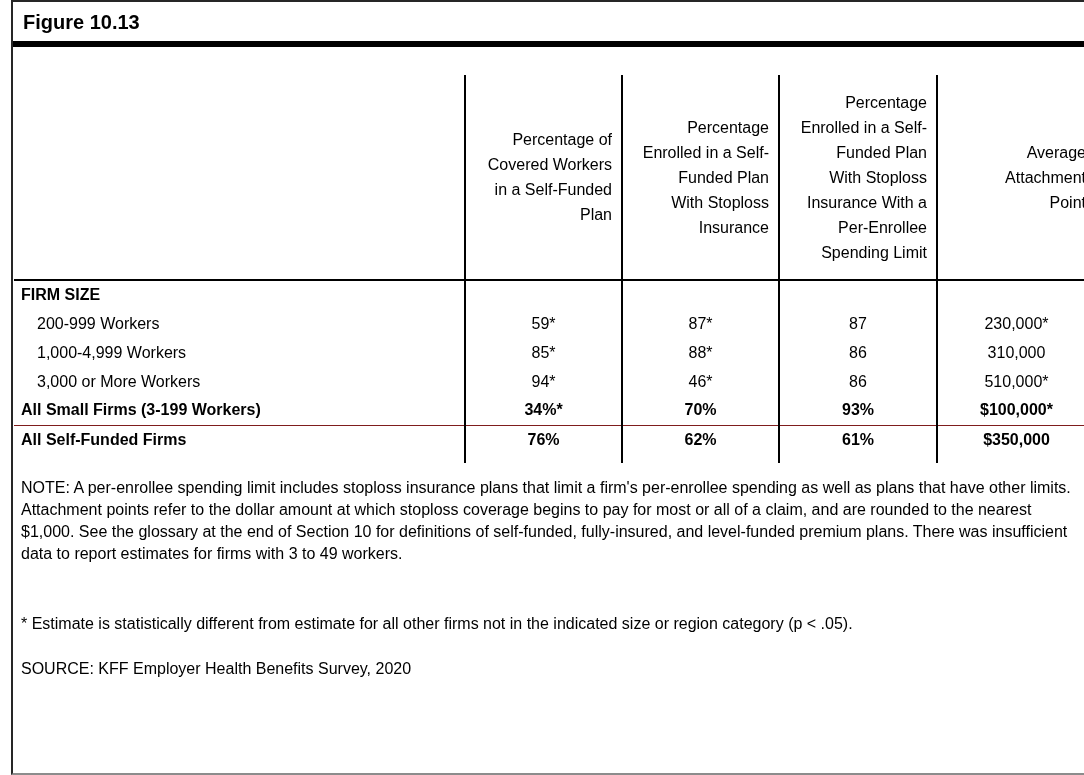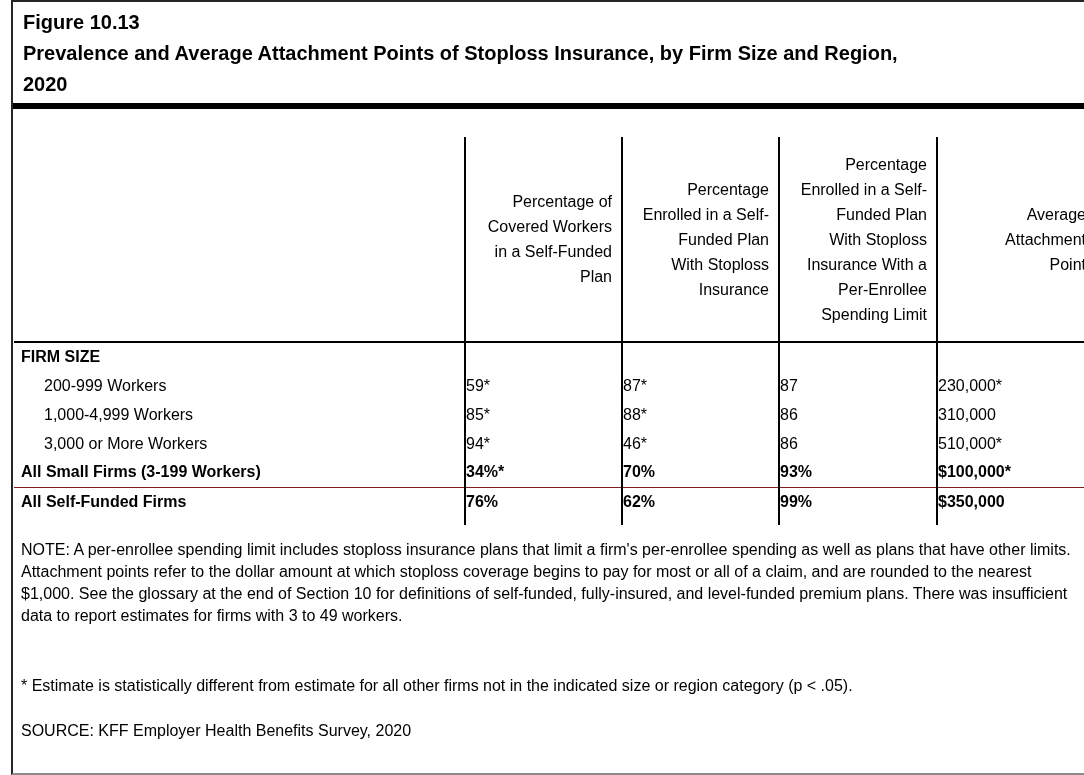--- a/index.html
+++ b/index.html
@@ -46,22 +46,22 @@
     text-align: right;
     font-weight: normal;
     line-height: 25px;
     white-space: pre-line;
     border-bottom: 2px solid #000000;
     padding: 0 9px;
   }
   .vline { border-left: 2px solid #000000; }
   .data-table tbody tr { height: 29px; }
   .data-table td.label-cell { text-align: left; padding-left: 7px; }
-  .data-table tr.row-item td.label-cell { padding-left: 30px; }
-  .data-table td.value-cell { }
+  .data-table tr.row-item td.label-cell { padding-left: 23px; }
+  .data-table td.value-cell { text-align: center; }
   .data-table tr.row-section td,
   .data-table tr.row-bold td,
   .data-table tr.row-total td { font-weight: bold; }
   .data-table tr.row-total td { border-top: 1px solid #7f1d1d; }
   .data-table tr.row-stub { height: 9px; }
   .note-text {
     margin: 14px 8px 0 8px;
     font-size: 16px;
     line-height: 22px;
   }
@@ -76,22 +76,20 @@
     line-height: 22px;
   }
 </style>
 </head>
 <body>
 
 <div class="page">
 
   <div class="title-block">
     <div class="figure-number">Figure 10.13</div>
-    <div class="figure-title">Prevalence and Average Attachment Points of Stoploss Insurance, by Firm Size and Region,
-2020</div>
   </div>
 
   <div class="title-rule"></div>
 
   <table class="data-table">
     <colgroup>
       <col style="width:451px">
       <col style="width:157px">
       <col style="width:157px">
       <col style="width:158px">
@@ -154,21 +152,21 @@
         <td class="label-cell">All Small Firms (3-199 Workers)</td>
         <td class="value-cell vline">34%*</td>
         <td class="value-cell vline">70%</td>
         <td class="value-cell vline">93%</td>
         <td class="value-cell vline">$100,000*</td>
       </tr>
       <tr class="row-total">
         <td class="label-cell">All Self-Funded Firms</td>
         <td class="value-cell vline">76%</td>
         <td class="value-cell vline">62%</td>
-        <td class="value-cell vline">99%</td>
+        <td class="value-cell vline">61%</td>
         <td class="value-cell vline">$350,000</td>
       </tr>
       <tr class="row-stub">
         <td></td>
         <td class="vline"></td>
         <td class="vline"></td>
         <td class="vline"></td>
         <td class="vline"></td>
       </tr>
     </tbody>

